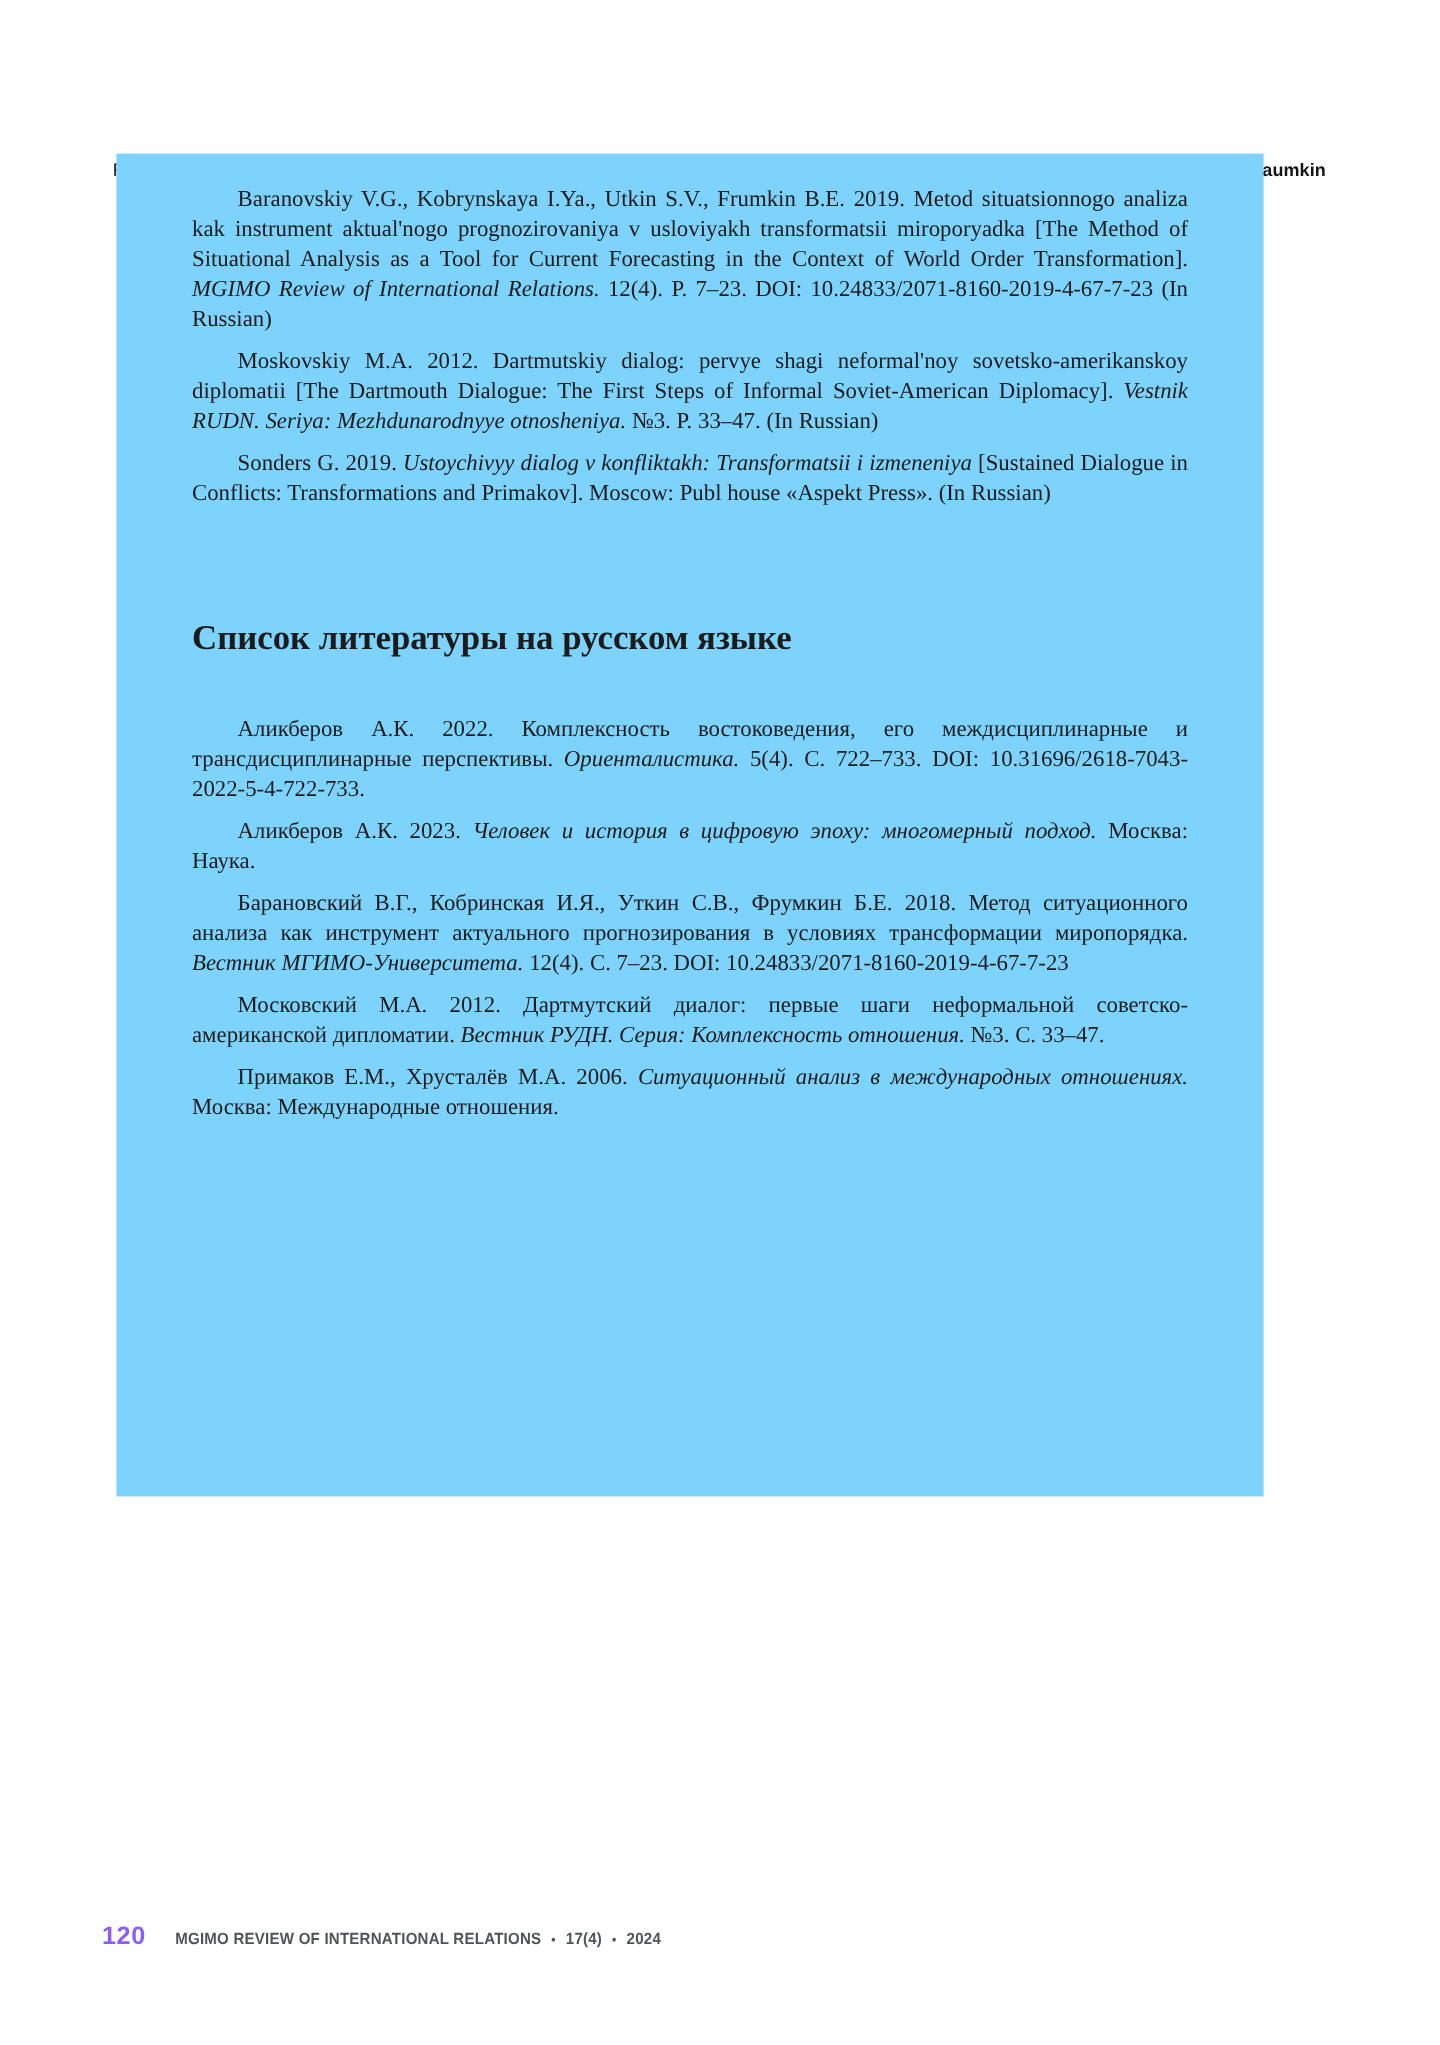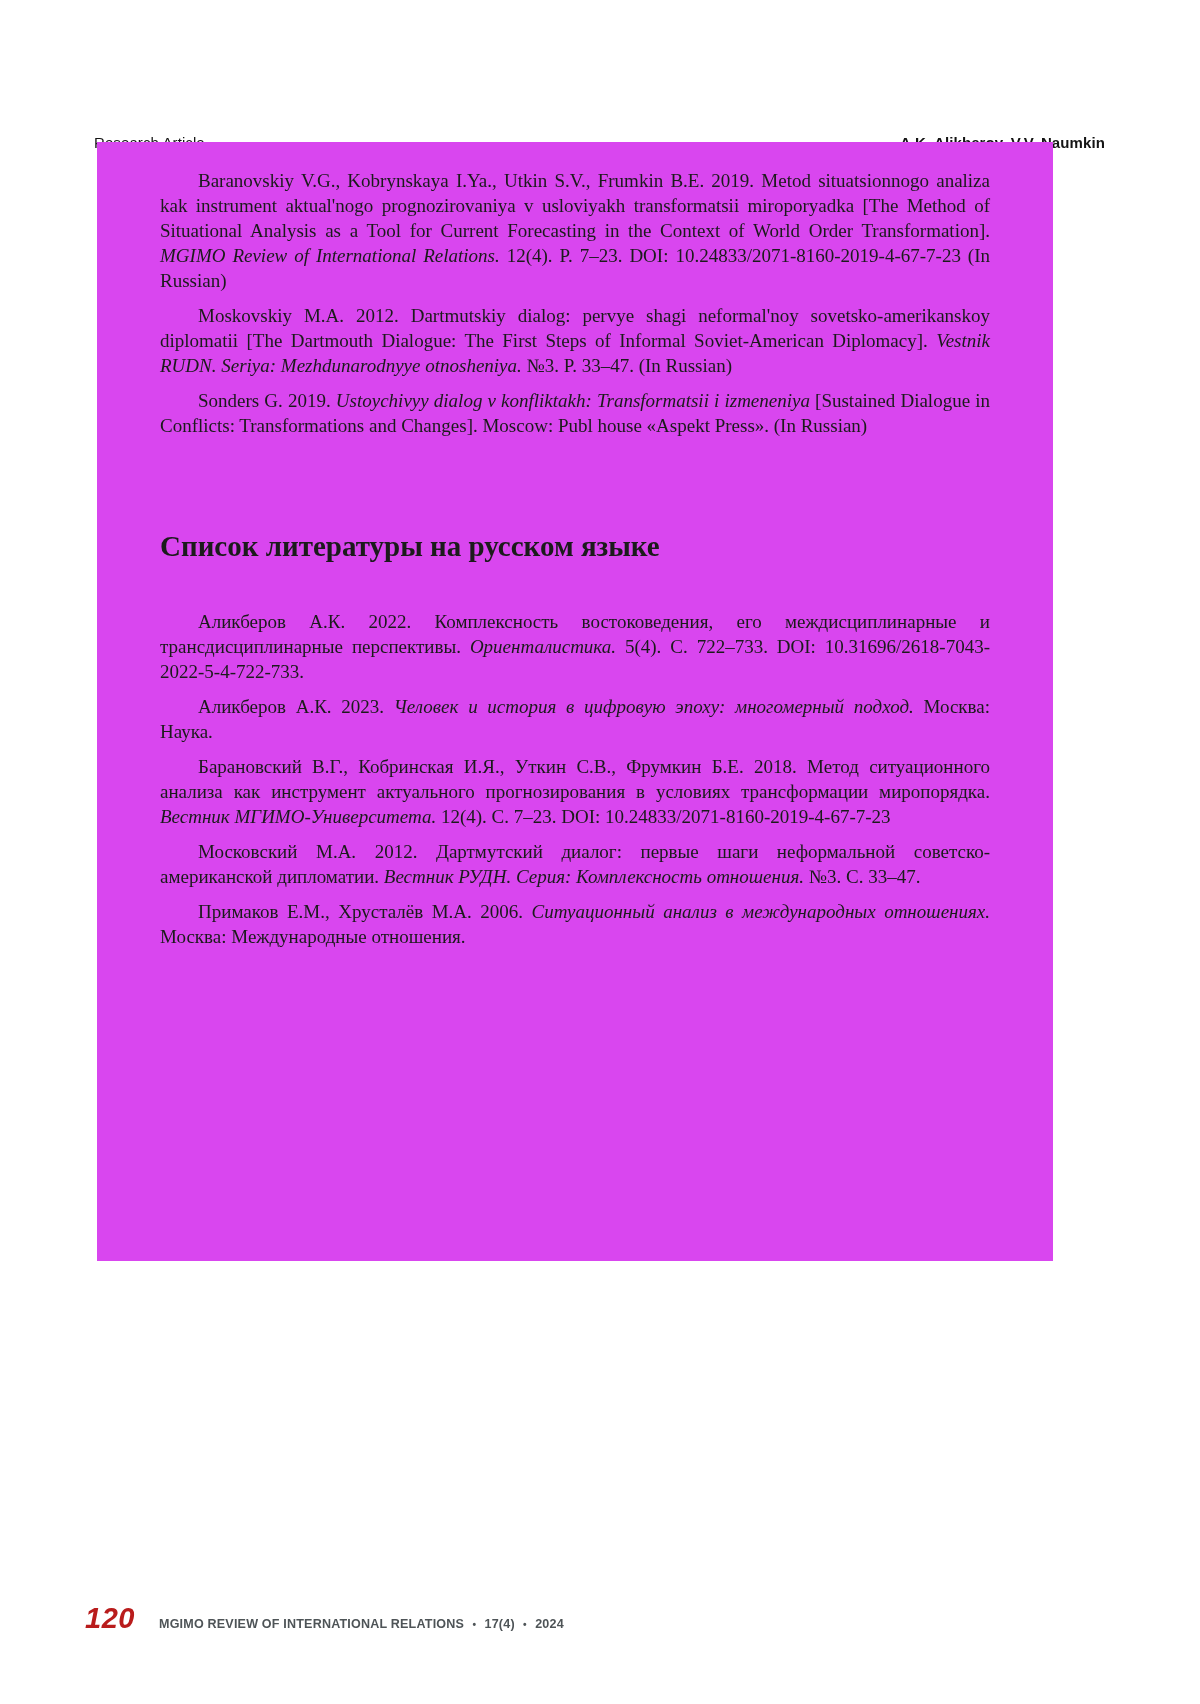--- a/index.html
+++ b/index.html
@@ -21,23 +21,23 @@
     font-family: "Liberation Sans", sans-serif;
     font-size: 15px; letter-spacing: .1px;
     color: #141414;
   }
   .runhead .left  { font-weight: 400; margin-top: 44px; }
   .runhead .right { font-weight: 700; }
 
   
   .panel {
     position: absolute;
-    left: 97px; top: 142px;
+    left: 97px; top: 128px;
     width: 956px; height: 1119px;
-    background: #d946ef;
+    background: #7dd3fc;
     box-sizing: border-box;
     padding: 26px 63px 0 63px;
   }
   .ref {
     margin: 0 0 10px 0;
     font-size: 19px;
     line-height: 25px;
     text-align: justify;
     text-indent: 38px;
   }
@@ -51,23 +51,22 @@
   }
 
   
   .footer {
     position: absolute;
     left: 85px; top: 1602px;
     display: flex; align-items: baseline; gap: 24px;
     font-family: "Liberation Sans", sans-serif;
   }
   .footer .pagenum {
-    font-size: 29px; font-weight: 700; color: #b91c1c;
+    font-size: 21px; font-weight: 700; color: #8b5cf6;
     letter-spacing: .5px;
-    font-style: italic;
   }
   .footer .journal-line {
     font-size: 13.5px; font-weight: 700; color: #4e5457;
     letter-spacing: .2px;
     transform: scaleX(.93); transform-origin: left bottom;
     white-space: nowrap;
   }
   .footer .journal-line .sep { margin: 0 5px; font-size: 11px; }
 </style>
 </head>
@@ -78,21 +77,21 @@
   <div class="runhead">
     <span class="left">Research Article</span>
     <span class="right">A.K. Alikberov, V.V. Naumkin</span>
   </div>
 
   <div class="panel">
 
     <div>
         <p class="ref"><span>Baranovskiy V.G., Kobrynskaya I.Ya., Utkin S.V., Frumkin B.E. 2019. Metod situatsionnogo analiza kak instrument aktual'nogo prognozirovaniya v usloviyakh transformatsii miroporyadka [The Method of Situational Analysis as a Tool for Current Forecasting in the Context of World Order Transformation]. </span><em>MGIMO Review of International Relations.</em><span> 12(4). P. 7–23. DOI: 10.24833/2071-8160-2019-4-67-7-23 (In Russian)</span></p>
         <p class="ref"><span>Moskovskiy M.A. 2012. Dartmutskiy dialog: pervye shagi neformal'noy sovetsko-amerikanskoy diplomatii [The Dartmouth Dialogue: The First Steps of Informal Soviet-American Diplomacy]. </span><em>Vestnik RUDN. Seriya: Mezhdunarodnyye otnosheniya.</em><span> №3. P. 33–47. (In Russian)</span></p>
-        <p class="ref"><span>Sonders G. 2019. </span><em>Ustoychivyy dialog v konfliktakh: Transformatsii i izmeneniya</em><span> [Sustained Dialogue in Conflicts: Transformations and Changes]. Moscow: Publ house «Aspekt Press». (In Russian)</span></p>
+        <p class="ref"><span>Sonders G. 2019. </span><em>Ustoychivyy dialog v konfliktakh: Transformatsii i izmeneniya</em><span> [Sustained Dialogue in Conflicts: Transformations and Primakov]. Moscow: Publ house «Aspekt Press». (In Russian)</span></p>
       </div>
 
     <h2 class="section-heading">Список литературы на русском языке</h2>
 
     <div>
         <p class="ref"><span>Аликберов А.К. 2022. Комплексность востоковедения, его междисциплинарные и трансдисциплинарные перспективы. </span><em>Ориенталистика.</em><span> 5(4). С. 722–733. DOI: 10.31696/2618-7043-2022-5-4-722-733.</span></p>
         <p class="ref"><span>Аликберов А.К. 2023. </span><em>Человек и история в цифровую эпоху: многомерный подход.</em><span> Москва: Наука.</span></p>
         <p class="ref"><span>Барановский В.Г., Кобринская И.Я., Уткин С.В., Фрумкин Б.Е. 2018. Метод ситуационного анализа как инструмент актуального прогнозирования в условиях трансформации миропорядка. </span><em>Вестник МГИМО-Университета.</em><span> 12(4). С. 7–23. DOI: 10.24833/2071-8160-2019-4-67-7-23</span></p>
         <p class="ref"><span>Московский М.А. 2012. Дартмутский диалог: первые шаги неформальной советско-американской дипломатии. </span><em>Вестник РУДН. Серия: Комплексность отношения.</em><span> №3. С. 33–47.</span></p>
         <p class="ref"><span>Примаков Е.М., Хрусталёв М.А. 2006. </span><em>Ситуационный анализ в международных отношениях.</em><span> Москва: Международные отношения.</span></p>

